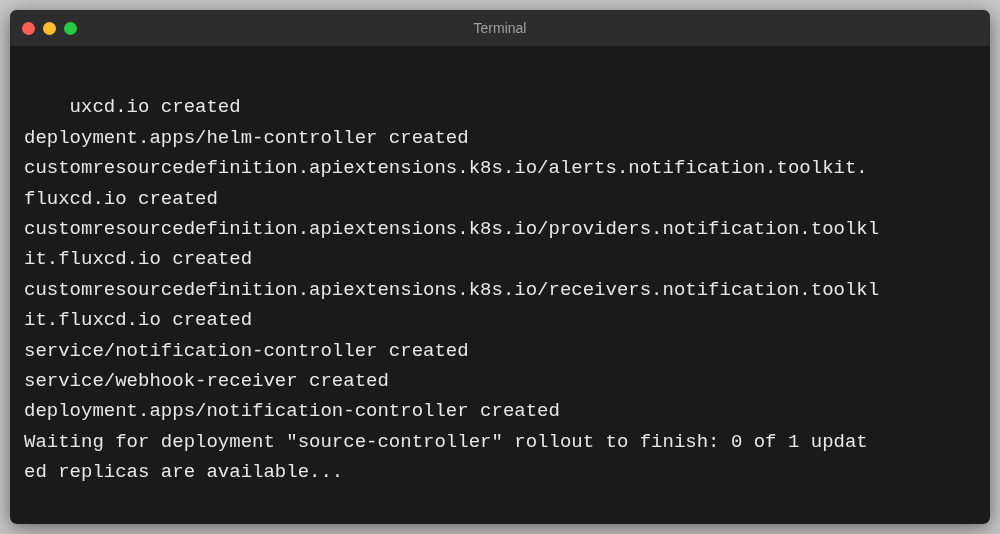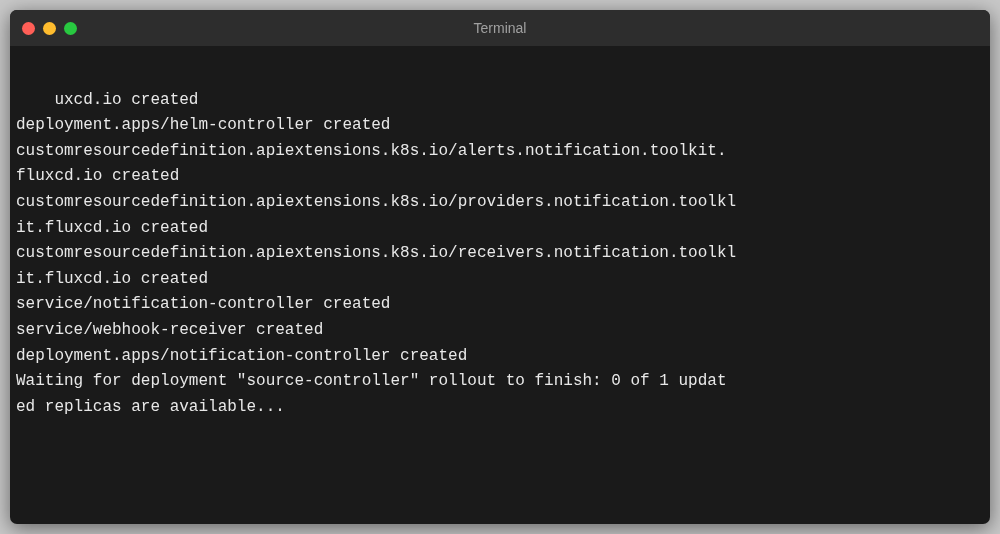--- a/index.html
+++ b/index.html
@@ -68,23 +68,23 @@
       position: absolute;
       left: 50%;
       transform: translateX(-50%);
       color: #a0a0a0;
       font-size: 14px;
       font-weight: 400;
     }
 
     .terminal-content {
       flex: 1;
-      padding: 16px 6px;
+      padding: 16px 14px;
       font-family: 'Courier New', Courier, monospace;
-      font-size: 16px;
+      font-size: 19px;
       line-height: 1.6;
       color: #f0f0f0;
       white-space: pre-wrap;
       word-break: break-all;
       overflow: hidden;
     }
 
     .terminal-text {
       color: #e8e8e8;
     }

